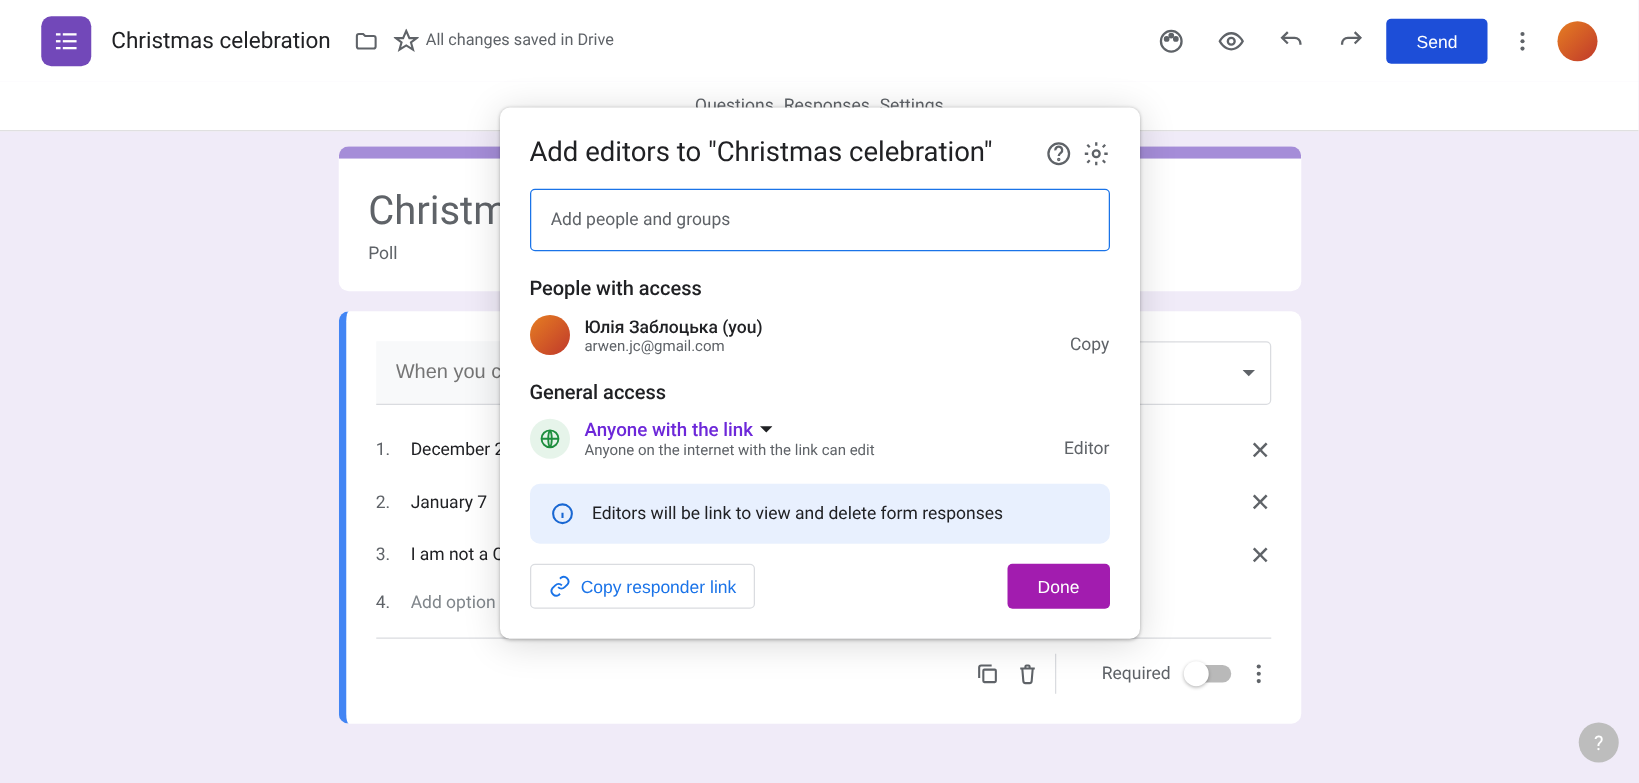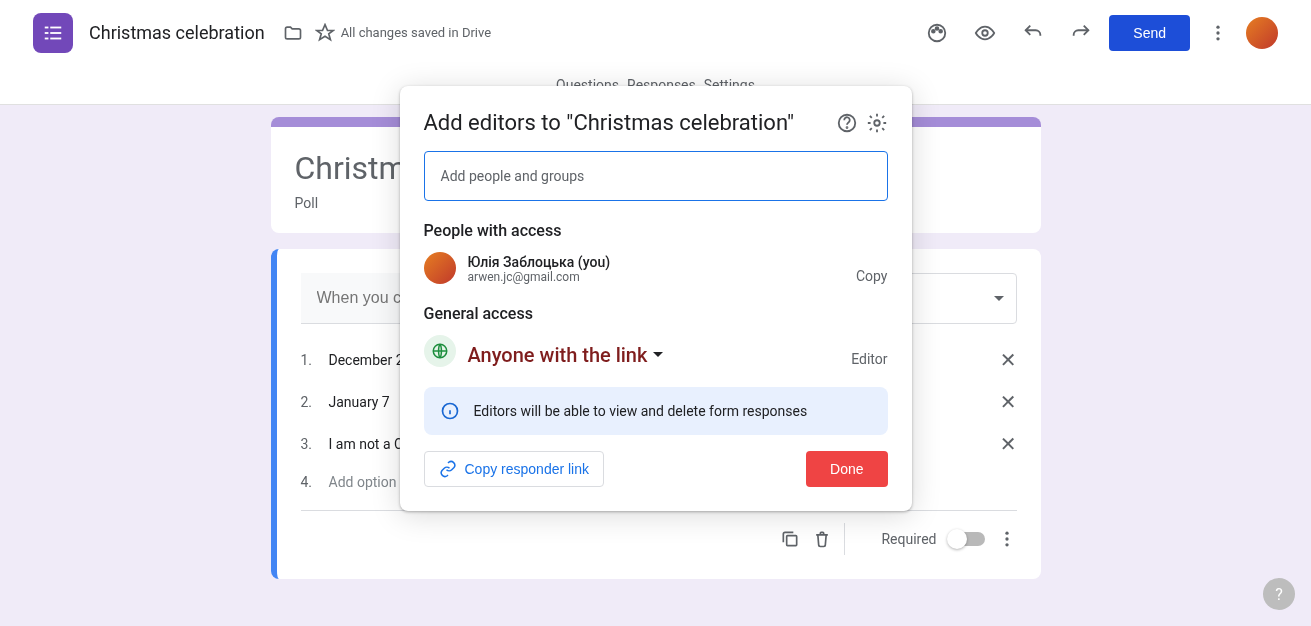--- a/index.html
+++ b/index.html
@@ -54,27 +54,27 @@
 .add-input { width: 100%; border: 1px solid #1a73e8; border-radius: 4px; padding: 16px; font-size: 14px; color: #5f6368; margin-bottom: 20px; }
 .section-label { font-size: 16px; font-weight: 500; color: #202124; margin-bottom: 12px; }
 .person-row { display: flex; align-items: flex-end; gap: 12px; margin-bottom: 20px; }
 .person-avatar { width: 32px; height: 32px; border-radius: 50%; background: linear-gradient(135deg, #e67e22, #c0392b); }
 .person-info { flex: 1; }
 .person-name { font-size: 14px; color: #202124; font-weight: 500; }
 .person-email { font-size: 12px; color: #5f6368; }
 .role-label { font-size: 14px; color: #5f6368; }
 .link-icon-wrap { width: 32px; height: 32px; border-radius: 50%; background: #e6f4ea; display: flex; align-items: center; justify-content: center; color: #1e8e3e; }
 .link-info { flex: 1; }
-.link-title { font-size: 20px; color: #7f1d1d; font-weight: 500; display: flex; align-items: center; gap: 6px; }
+.link-title { font-size: 15px; color: #6d28d9; font-weight: 500; display: flex; align-items: center; gap: 6px; }
 .link-desc { font-size: 12px; color: #5f6368; }
 .info-banner { background: #e8f0fe; border-radius: 8px; padding: 14px 16px; display: flex; align-items: center; gap: 14px; color: #1967d2; margin: 12px 0 16px; }
 .info-banner-text { color: #202124; font-size: 14px; }
 .dialog-footer { display: flex; justify-content: space-between; align-items: center; }
 .copy-btn { border: 1px solid #dadce0; background: #fff; color: #1a73e8; padding: 8px 14px; border-radius: 4px; font-size: 14px; font-weight: 500; cursor: pointer; display: flex; align-items: center; gap: 8px; }
-.done-btn { background: #ef4444; color: #fff; border: none; padding: 10px 24px; border-radius: 4px; font-size: 14px; font-weight: 500; cursor: pointer; }
+.done-btn { background: #a21caf; color: #fff; border: none; padding: 10px 24px; border-radius: 4px; font-size: 14px; font-weight: 500; cursor: pointer; }
 
 .help-fab { position: absolute; bottom: 16px; right: 16px; width: 32px; height: 32px; border-radius: 50%; background: #bdbdbd; color: #fff; display: flex; align-items: center; justify-content: center; cursor: pointer; }
 svg { display: block; }
 </style>
 </head>
 <body>
 
 <div class="header">
   <div class="logo">
     <svg viewBox="0 0 24 24">
@@ -241,29 +241,30 @@
             <path d="M3 12h18M12 3c2.5 3 2.5 15 0 18M12 3c-2.5 3-2.5 15 0 18"></path>
           </svg>
       </div>
       <div class="link-info">
         <div class="link-title">
           <span>Anyone with the link</span>
           <svg width="10" height="10" viewBox="0 0 10 10" fill="#202124">
               <path d="M0 2l5 5 5-5z"></path>
             </svg>
         </div>
+        <div class="link-desc">Anyone on the internet with the link can edit</div>
       </div>
       <div class="role-label">Editor</div>
     </div>
     <div class="info-banner">
       <svg width="20" height="20" viewBox="0 0 24 24" fill="none" stroke="#1967d2" stroke-width="2">
           <circle cx="12" cy="12" r="9"></circle>
           <path d="M12 8v.01M12 11v5"></path>
         </svg>
-      <span class="info-banner-text">Editors will be able to view and delete form responses</span>
+      <span class="info-banner-text">Editors will be link to view and delete form responses</span>
     </div>
     <div class="dialog-footer">
       <button class="copy-btn">
         <svg width="18" height="18" viewBox="0 0 24 24" fill="none" stroke="#1a73e8" stroke-width="2">
             <path d="M10 13a5 5 0 007 0l3-3a5 5 0 00-7-7l-1 1"></path>
             <path d="M14 11a5 5 0 00-7 0l-3 3a5 5 0 007 7l1-1"></path>
           </svg>
         <span>Copy responder link</span>
       </button>
       <button class="done-btn">Done</button>

